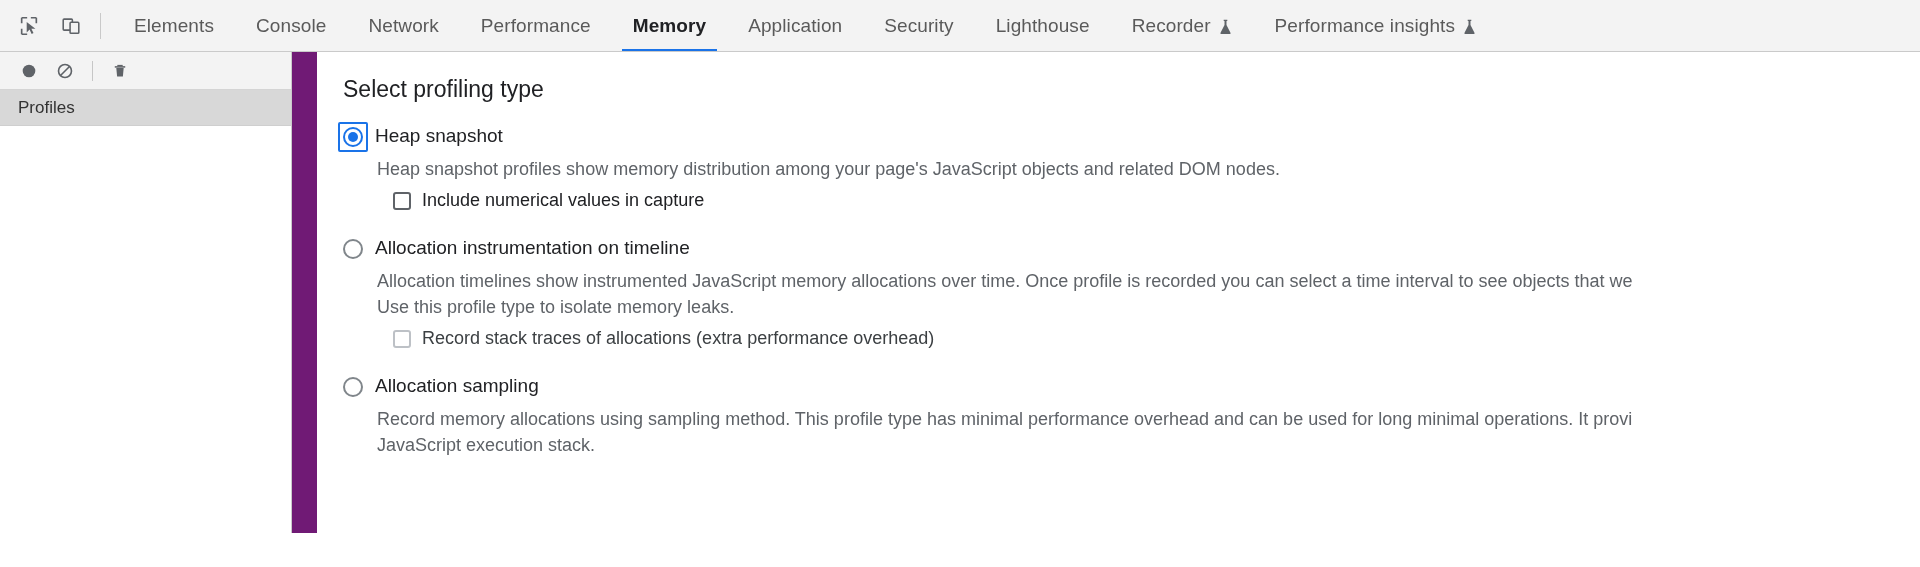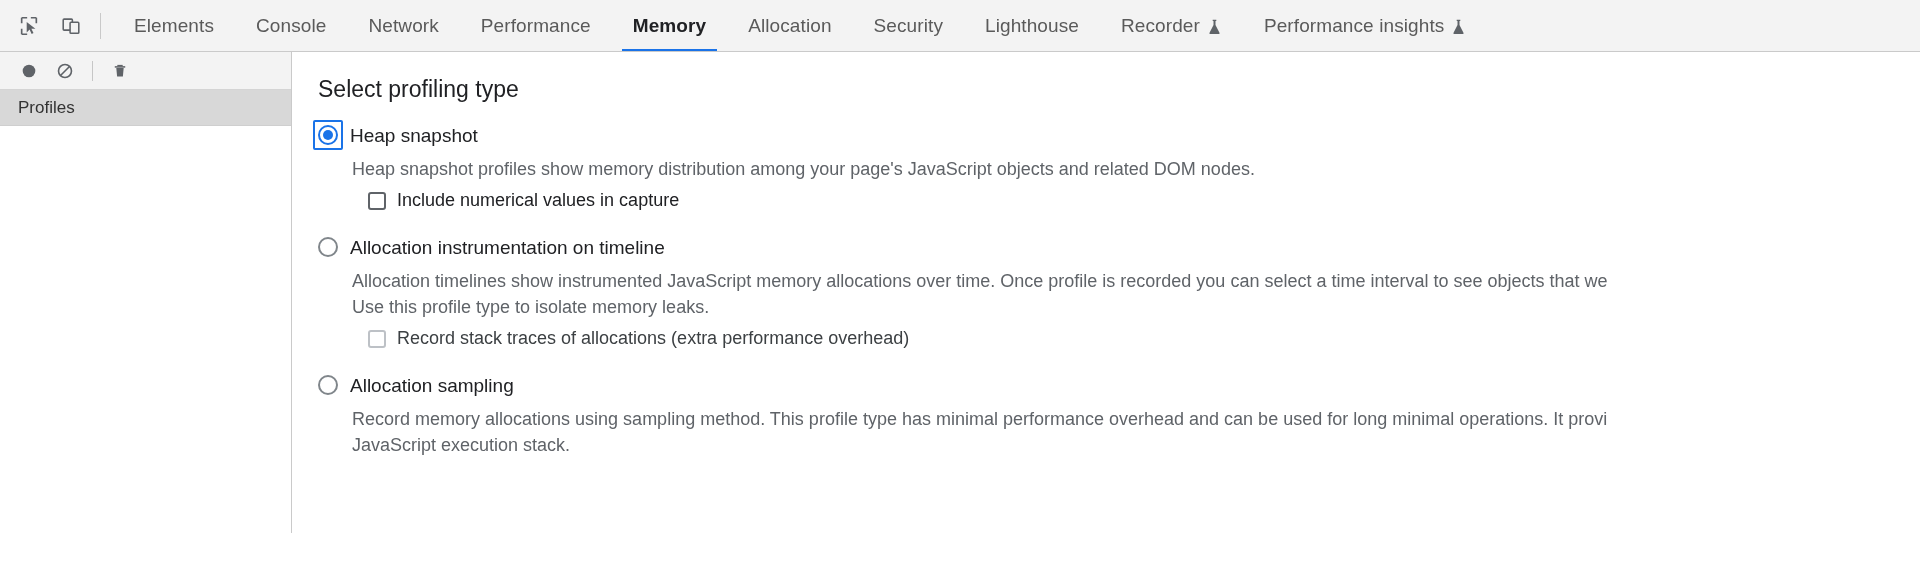--- a/index.html
+++ b/index.html
@@ -83,20 +83,21 @@
     width: 15px; height: 18px;
     position: relative;
     top: 1px;
   }
 
   
   .body {
     flex: 1;
     display: flex;
     min-height: 0;
+    gap: 25px;
   }
 
   
   .leftpane {
     width: 292px;
     min-width: 292px;
     display: flex; flex-direction: column;
     border-right: 1px solid #cacaca;
     background: #ffffff;
   }
@@ -148,21 +149,21 @@
     font-size: 23px;
     color: #202124;
     margin-bottom: 22px;
     white-space: nowrap;
   }
 
   .opt-group { margin-bottom: 0; }
 
   .opt-row {
     display: flex;
-    align-items: flex-start;
+    align-items: flex-end;
     gap: 12px;
     margin-bottom: 9px;
   }
   .opt-label {
     font-size: 19px;
     color: #202124;
     white-space: nowrap;
   }
 
   .opt-desc {
@@ -278,21 +279,21 @@
         <div class="tab">
           <span>Network</span>
         </div>
         <div class="tab">
           <span>Performance</span>
         </div>
         <div class="tab active">
           <span>Memory</span>
         </div>
         <div class="tab">
-          <span>Allocation</span>
+          <span>Application</span>
         </div>
         <div class="tab">
           <span>Security</span>
         </div>
         <div class="tab">
           <span>Lighthouse</span>
         </div>
         <div class="tab">
           <span>Recorder</span>
           <span class="flask"><svg width="15" height="18" viewBox="0 0 16 20" aria-hidden="true">

